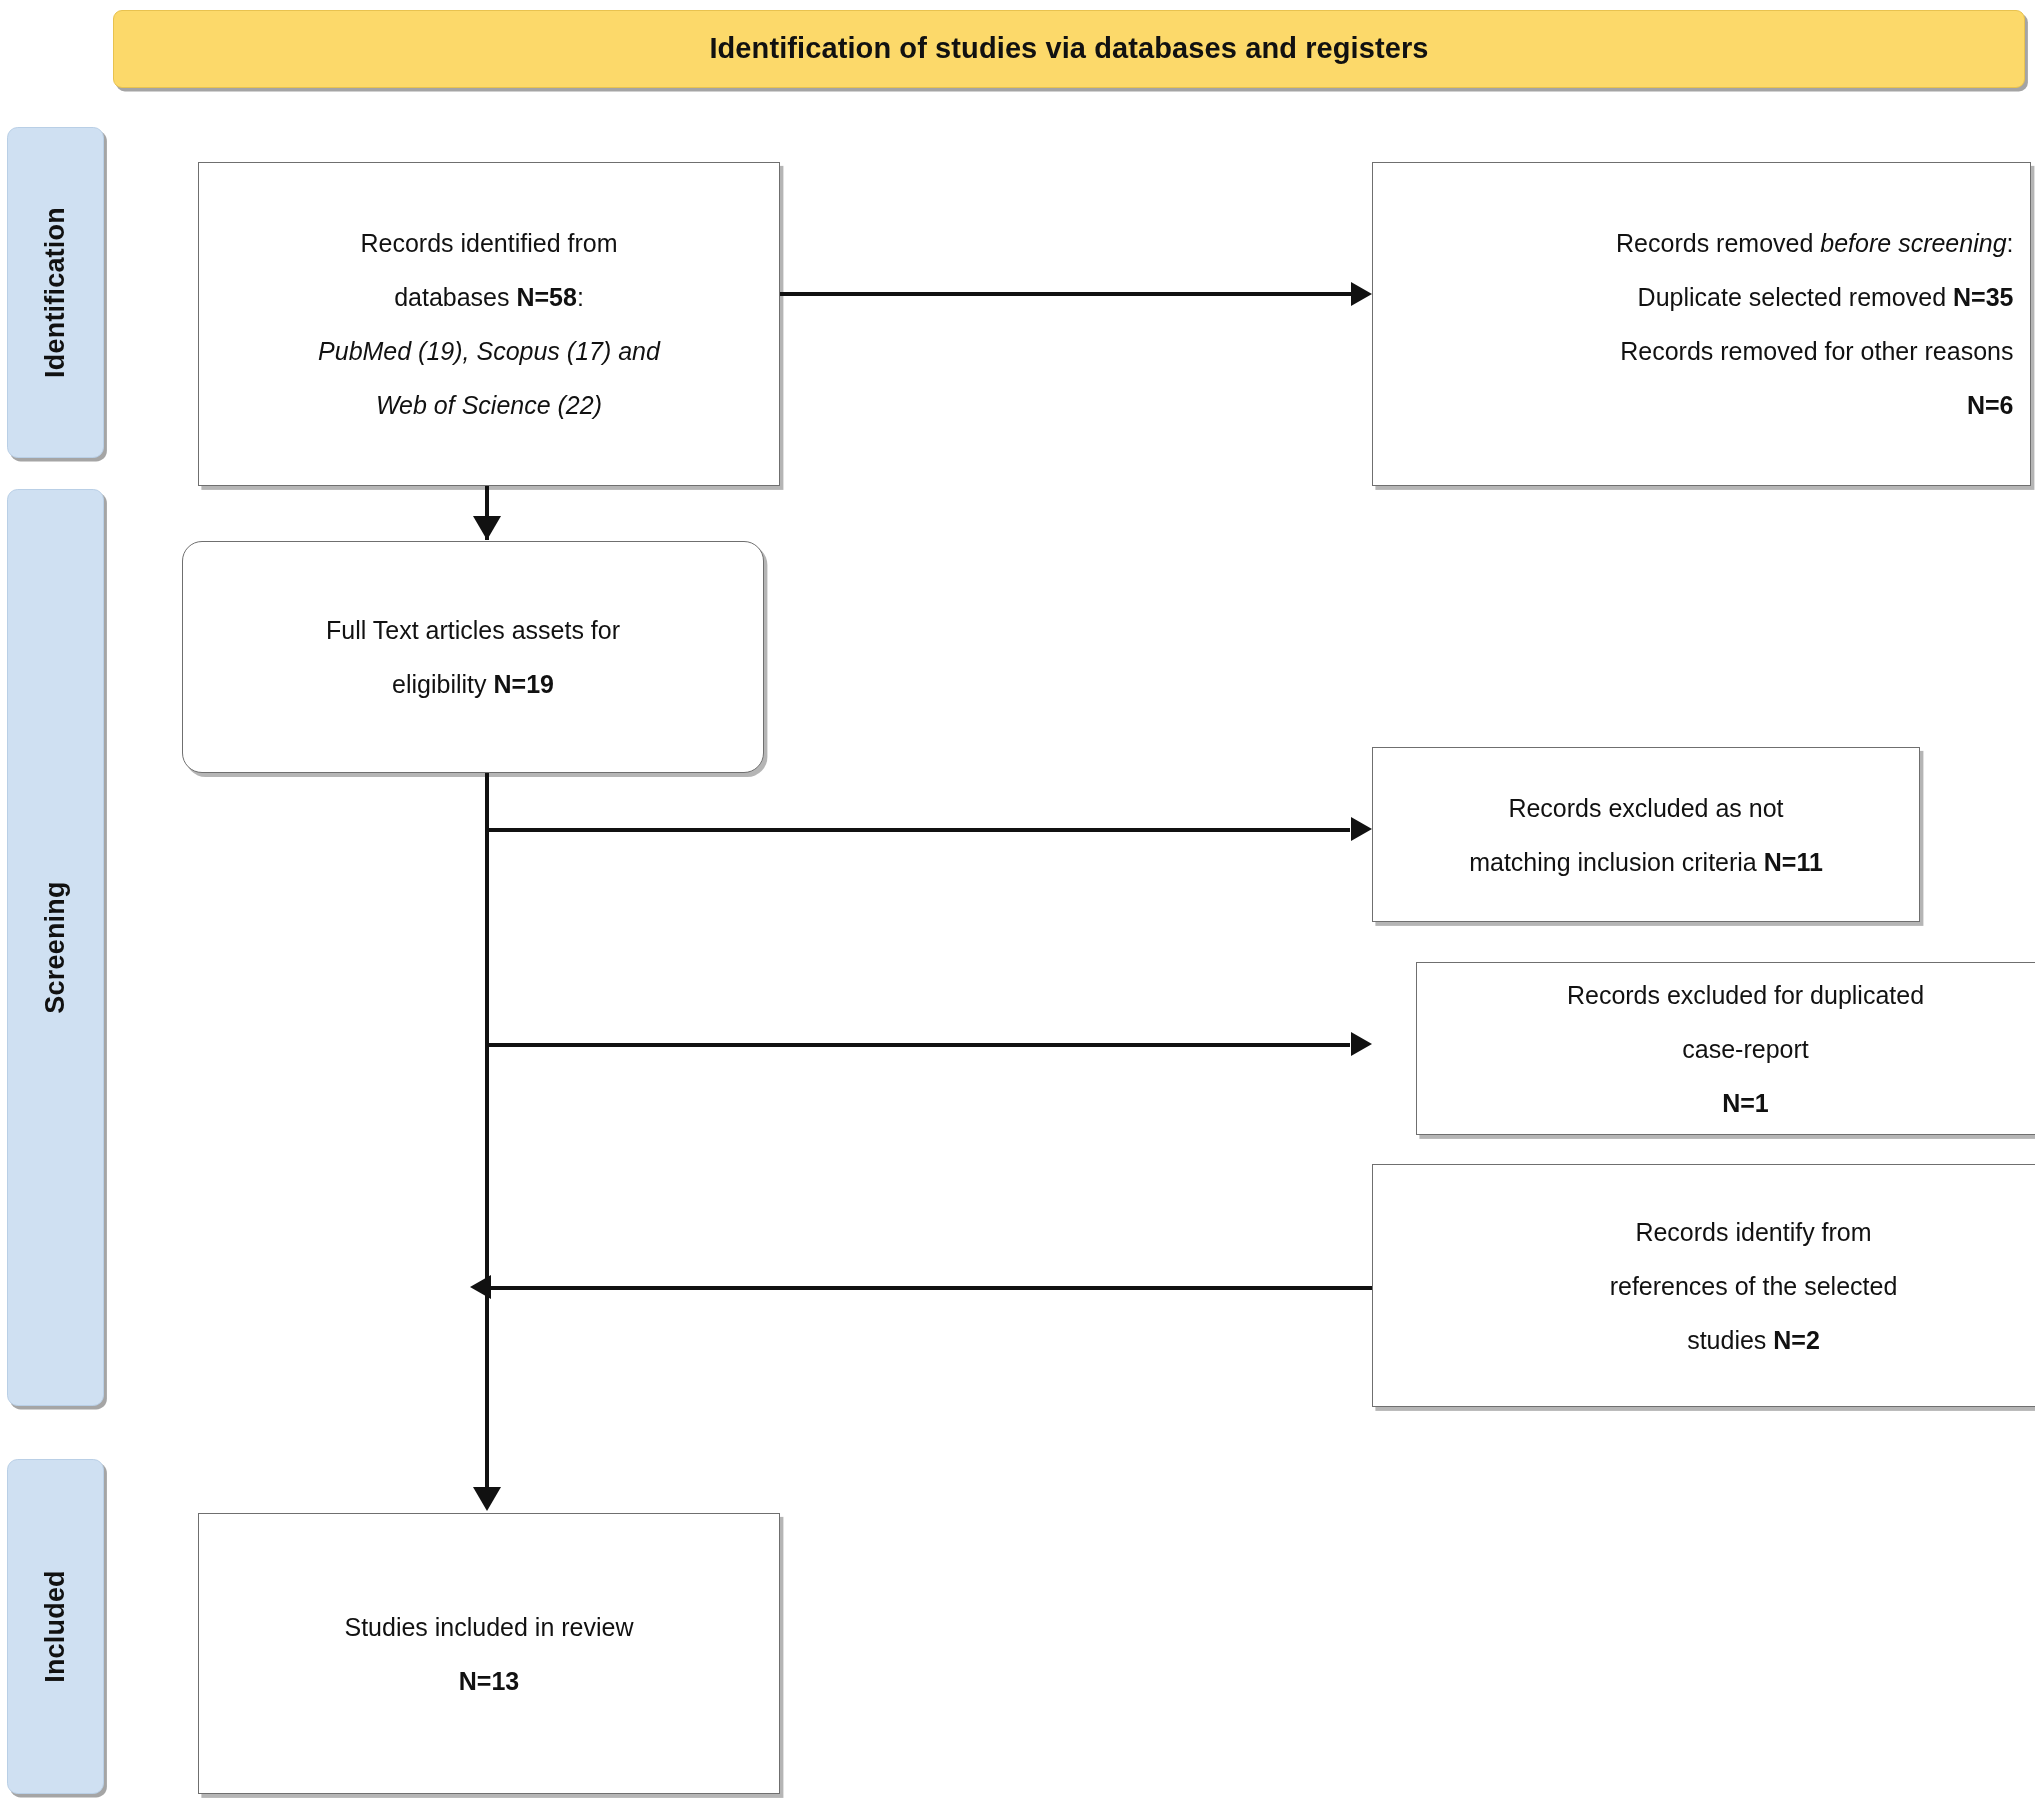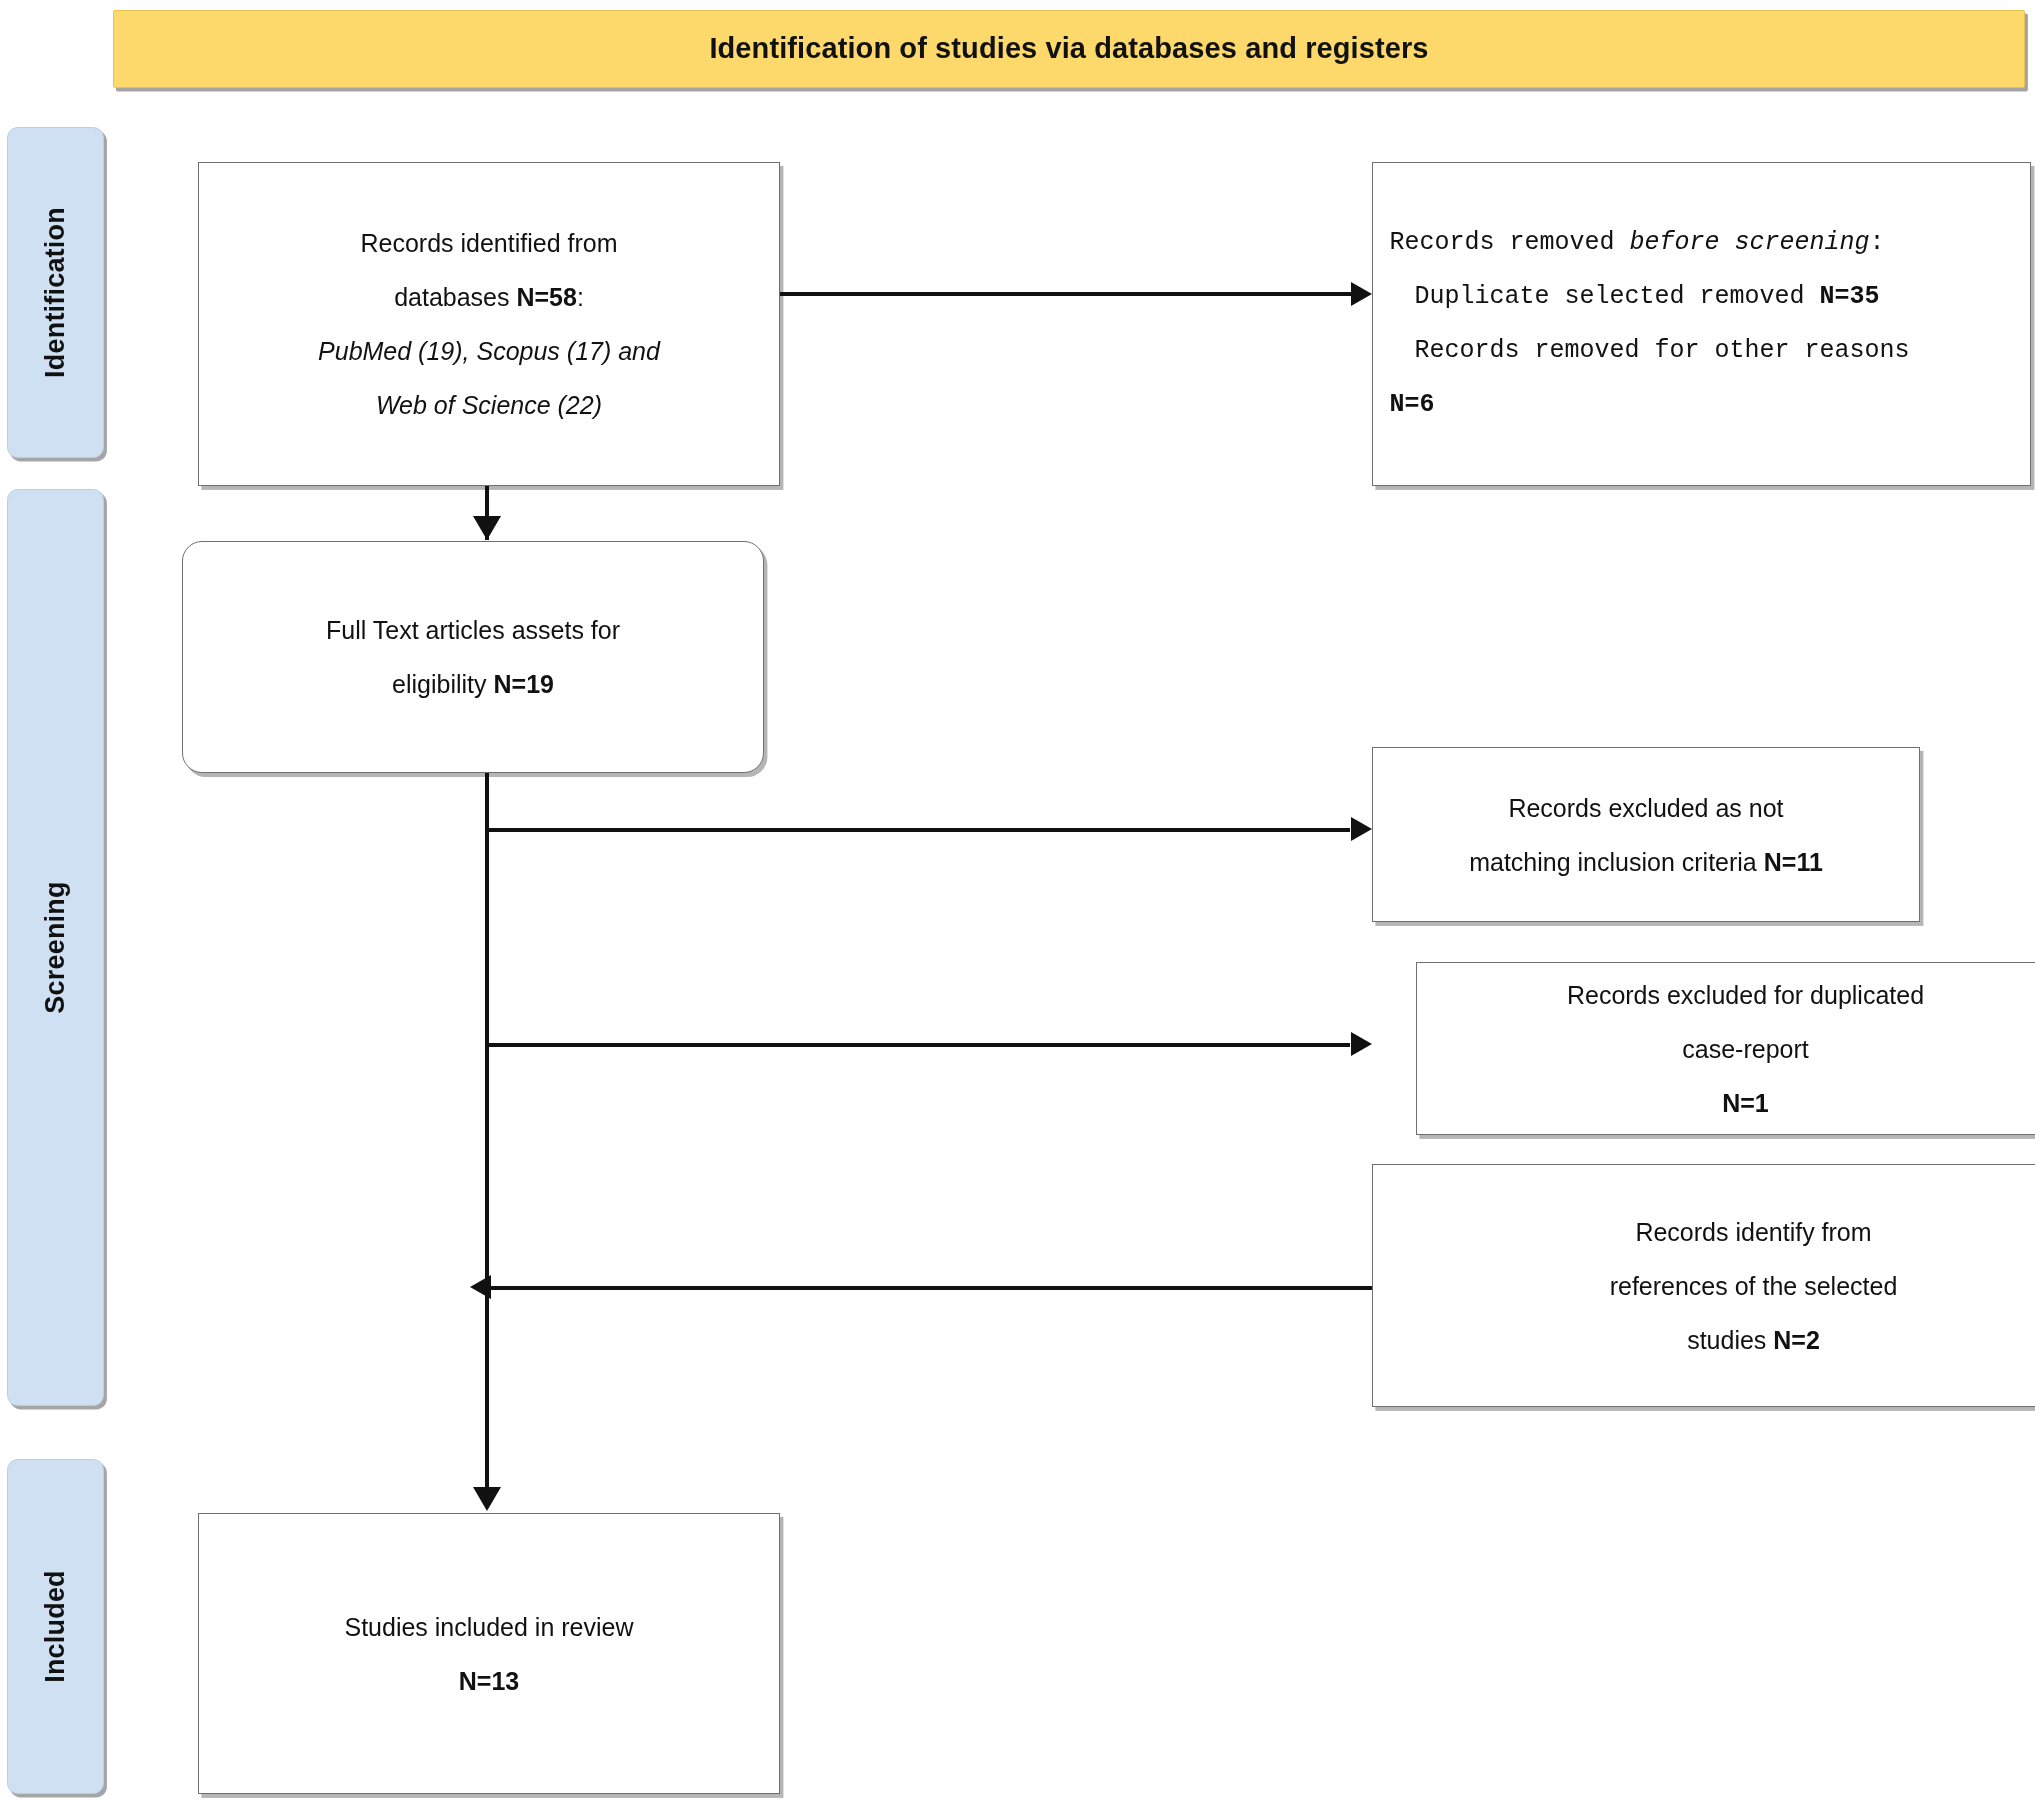--- a/index.html
+++ b/index.html
@@ -16,21 +16,21 @@
     overflow:hidden;
   }
 
   
   .abs{position:absolute;box-sizing:border-box;}
 
   
   .banner{
     background:#fcd96a;
     border:1.5px solid #e8c24f;
-    border-radius:2px;
+    border-radius:9px;
     box-shadow:2.9px 3.4px 0 rgba(90,90,90,.55);
     display:flex;
     align-items:center;
     justify-content:center;
     text-align:center;
     color:#111;
     font-weight:bold;
     font-size:29px;
     letter-spacing:0.1px;
   }
@@ -64,21 +64,21 @@
     flex-direction:column;
     justify-content:center;
     padding:12.6px 16.5px;
     color:#111;
     font-size:25px;
     line-height:1.52;
     gap:16px;
   }
   .box .ln{display:block;}
   .box.center{text-align:center;align-items:center;}
-  .box.left{text-align:left;align-items:flex-start;font-family:Liberation Mono, monospace;}
+  .box.left{text-align:left;align-items:flex-end;}
   .ital{font-style:italic;}
   .bold{font-weight:bold;}
   .indent{padding-left:25px;}
 
   
   .hline{background:#111;height:4.4px;}
   .vline{background:#111;width:4.4px;}
   .arrow-r{
     width:0;height:0;
     border-top:12.6px solid transparent;

